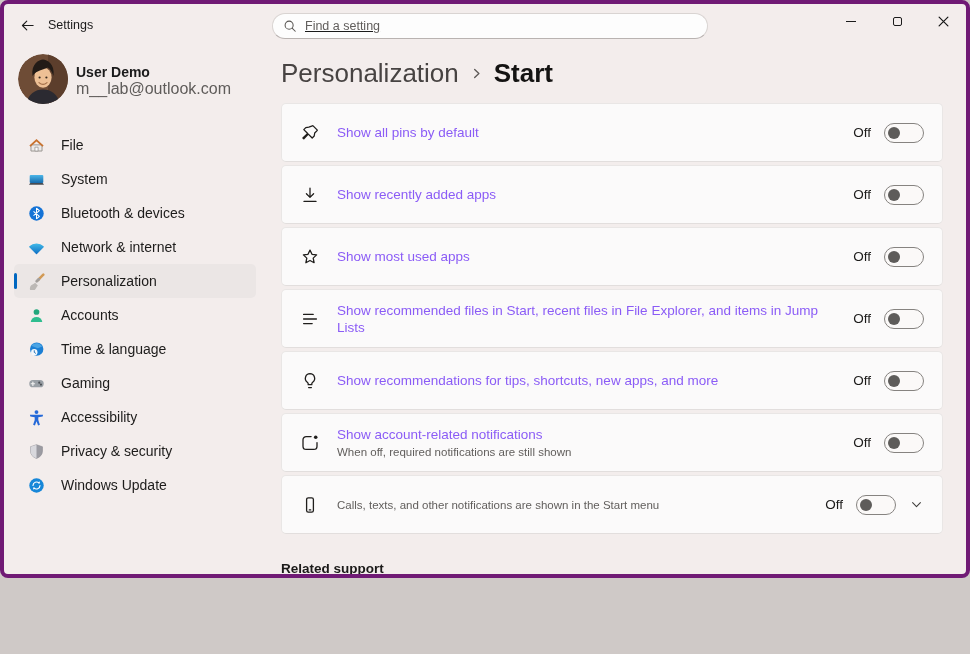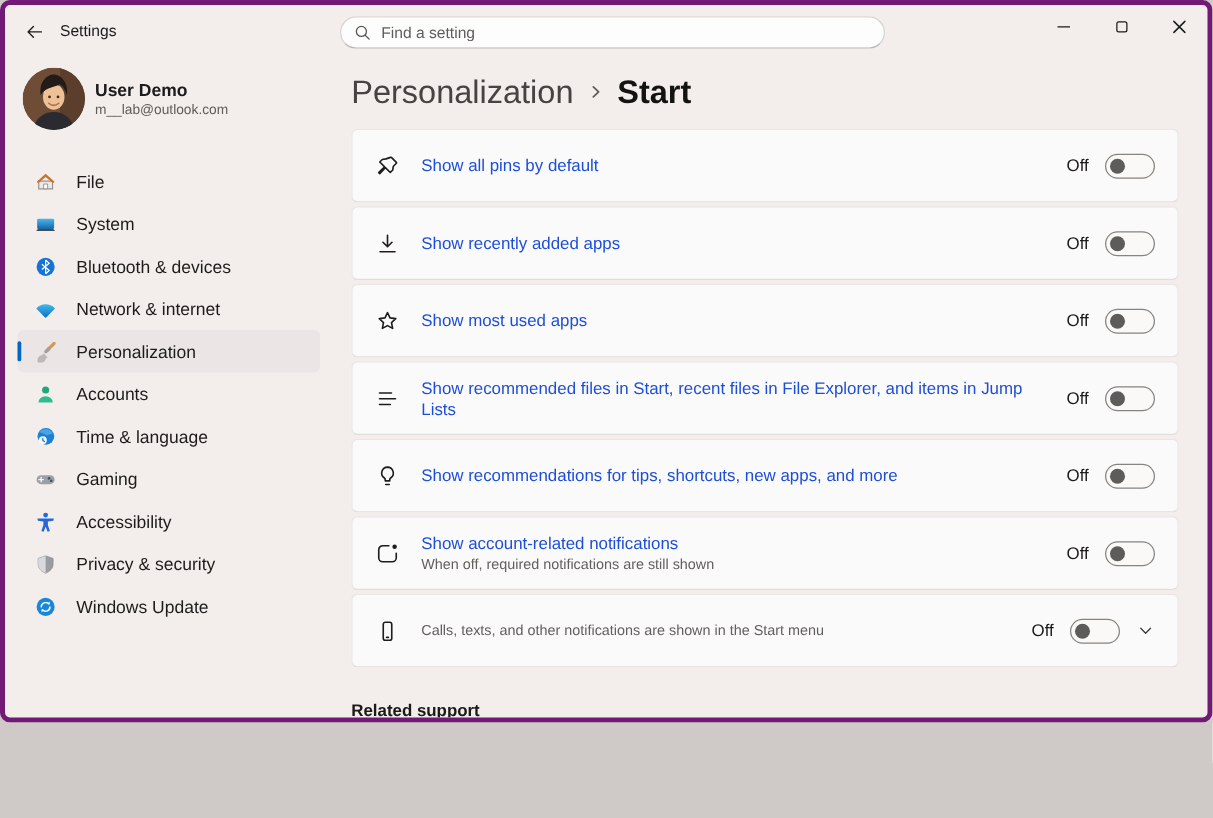--- a/index.html
+++ b/index.html
@@ -16,33 +16,33 @@
     display:flex; align-items:center; justify-content:center; border-radius:5px; cursor:pointer;
   }
   .app-title{ position:absolute; left:44px; top:14px; font-size:12.5px; color:#1b1b1b; }
   .searchbox{
     position:absolute; left:268px; top:9px; width:436px; height:26px;
     background:#fdfdfd; border:1px solid #d9d4d2; border-bottom-color:#b9b3b1;
     border-radius:14px; display:flex; align-items:center; padding:0 10px; gap:8px;
   }
   .searchbox input{
     flex:1; border:none; outline:none; background:transparent;
-    font-size:12.5px; color:#1b1b1b; font-family:"Liberation Sans", sans-serif;
+    font-size:12.5px; color:#1b1b1b; font-family:"Liberation Sans", sans-serif;text-decoration:underline;
   }
   .searchbox input::placeholder{ color:#605d5b; opacity:1; }
   .win-controls{ position:absolute; right:0; top:0; display:flex; }
   .win-btn{ width:46px; height:34px; display:flex; align-items:center; justify-content:center; cursor:pointer; }
   .glyph-min{ width:10px; height:1px; background:#1b1b1b; }
   .glyph-max{ width:9px; height:9px; border:1px solid #1b1b1b; border-radius:2px; }
   
   .sidebar{ position:absolute; top:44px; left:0; width:262px; bottom:0; }
   .profile{ display:flex; align-items:center; gap:8px; padding:6px 8px 0 14px; }
   .avatar{ width:50px; height:50px; border-radius:50%; overflow:hidden; flex:0 0 auto; }
   .profile-name{ font-size:14px; font-weight:700; color:#1b1b1b; line-height:18px; }
-  .profile-email{ font-size:11px; color:#5f5c5a; line-height:15px; }
+  .profile-email{ font-size:16px; color:#5f5c5a; line-height:15px; }
   .nav{ list-style:none; margin-top:24px; padding:0 10px; }
   .nav-item{
     position:relative; height:34px; display:flex; align-items:center; gap:16px;
     padding:0 0 0 14px; border-radius:5px; cursor:pointer; font-size:14px; color:#1d1c1b;
   }
   .nav-item .nav-icon{ width:17px; height:17px; display:flex; flex:0 0 auto; }
   .nav-item.selected{ background:#ebe6e5; }
   .nav-item.selected::before{
     content:""; position:absolute; left:0; top:9px; width:3px; height:16px;
     border-radius:2px; background:#0067c0;
@@ -53,21 +53,21 @@
   .crumb-parent{ font-size:26px; color:#474342; font-weight:400; cursor:pointer; }
   .crumb-current{ font-size:26px; color:#141312; font-weight:700; }
   .cards{ margin-top:10px; }
   .card{
     background:#fbfafa; border:1px solid #e9e6e5; border-bottom-color:#e2dedd;
     border-radius:5px; margin-bottom:3px; min-height:59px;
     display:flex; align-items:center; padding:8px 18px 8px 18px; cursor:default;
   }
   .card .row-icon{ width:20px; height:20px; margin-right:17px; flex:0 0 auto; display:flex; }
   .row-text{ flex:1; min-width:0; padding-right:12px; }
-  .row-title{ font-size:13.5px; color:#1d4ed8; line-height:17px; }
+  .row-title{ font-size:13.5px; color:#8b5cf6; line-height:17px; }
   .row-sub{ font-size:11.5px; color:#615e5c; line-height:15px; margin-top:2px; }
   .row-controls{ display:flex; align-items:center; gap:13px; flex:0 0 auto; }
   .state-label{ font-size:13.5px; color:#1c1b1a; }
   .toggle{
     position:relative; width:40px; height:20px; border:1px solid #868380;
     border-radius:10px; background:#fbf9f8; cursor:pointer; flex:0 0 auto;
   }
   .toggle .knob{ position:absolute; left:3px; top:3px; width:12px; height:12px; border-radius:50%; background:#5e5c5a; }
   .chev{ display:flex; cursor:pointer; }
   .related-heading{ margin-top:27px; font-size:13.5px; font-weight:700; color:#1b1a19; }

